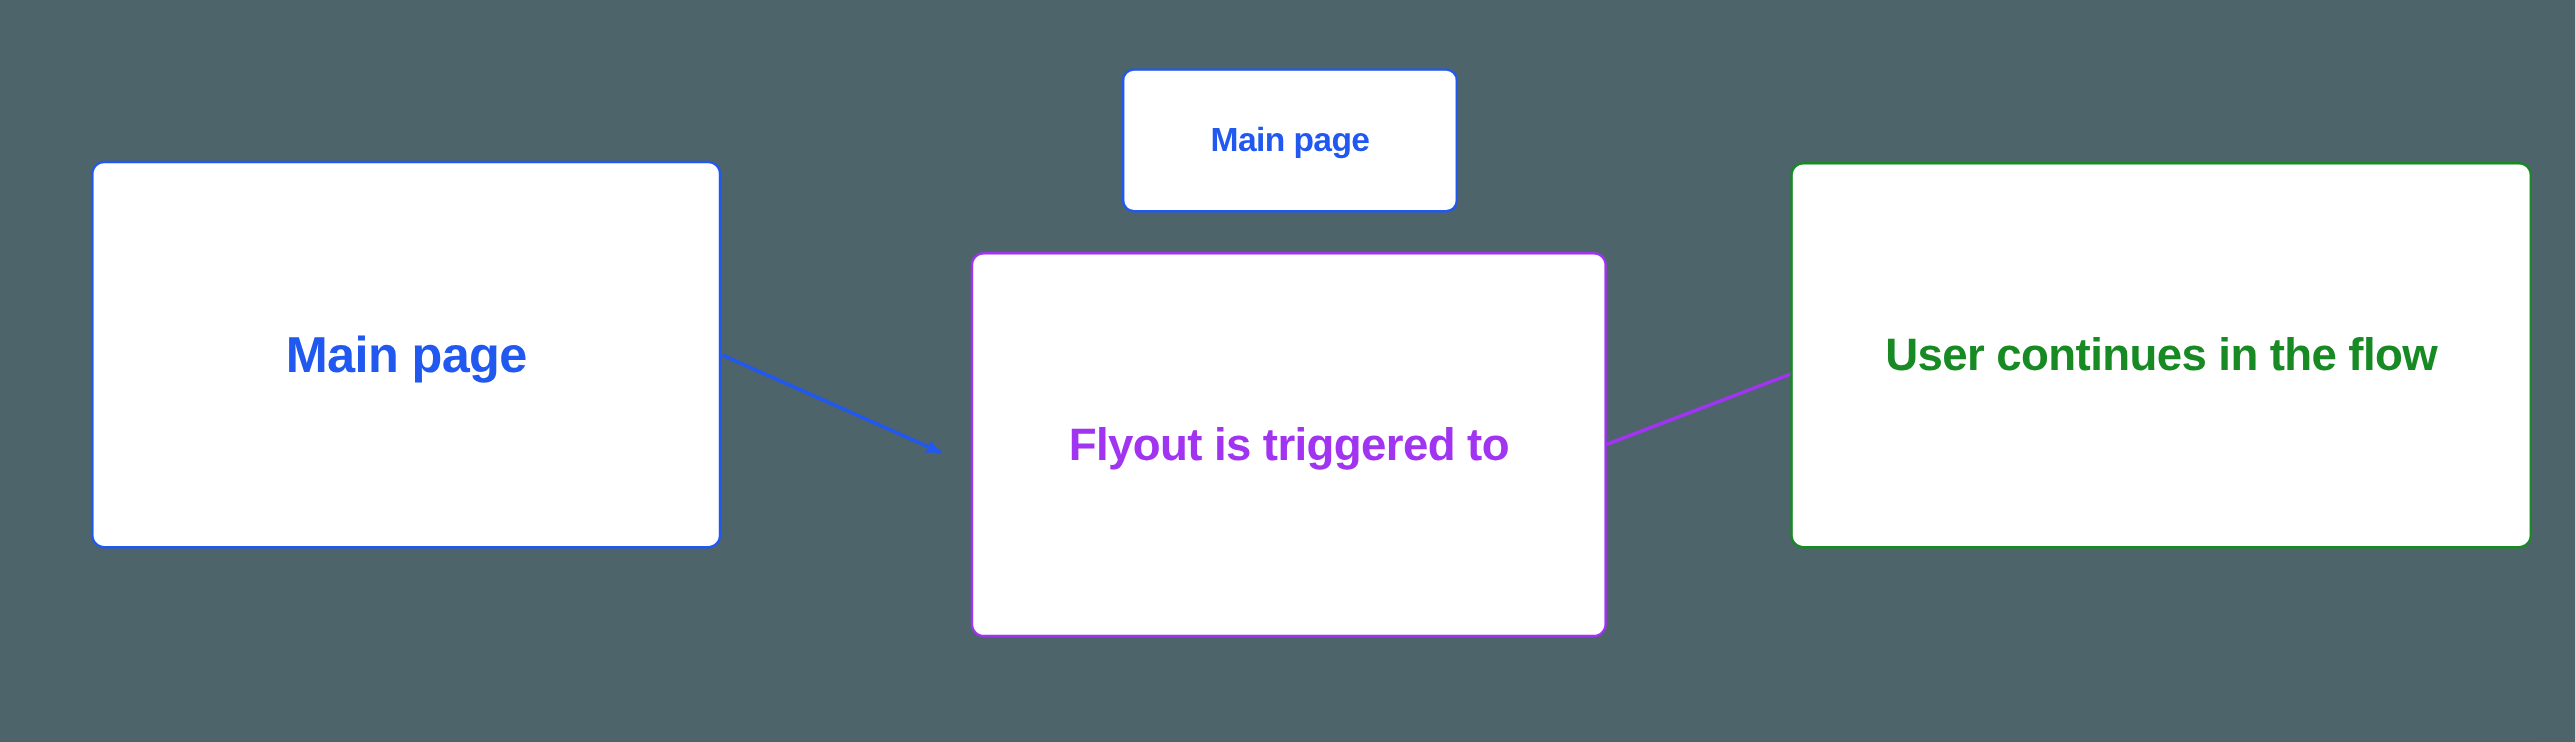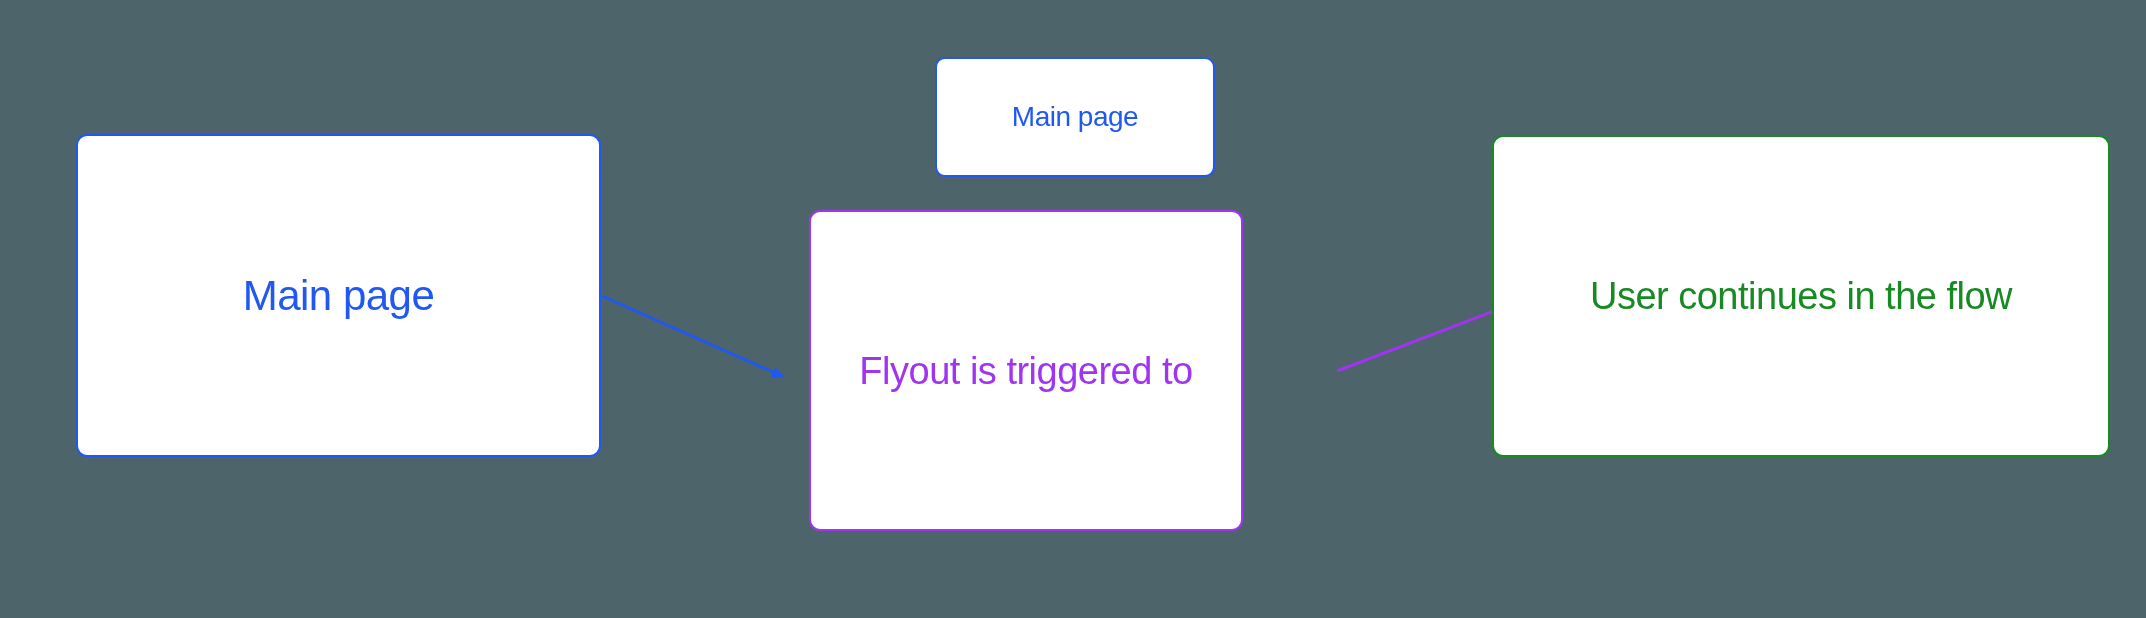--- a/index.html
+++ b/index.html
@@ -19,41 +19,41 @@
   }
   .node {
     position: absolute;
     background: var(--nodeFill, #FFFFFF);
     border-radius: 11px;
     box-sizing: border-box;
     display: flex;
     align-items: center;
     justify-content: center;
     text-align: center;
-    font-weight: normal;
+    font-weight: bold;
     letter-spacing: -0.5px;
   }
   .node-main-large {
     left: 76px; top: 134px;
     width: 525px; height: 323px;
     border: 2px solid var(--blue, #2058F0);
     color: var(--blue, #2058F0);
     font-size: 42px;
   }
   .node-main-small {
     left: 935px; top: 57px;
     width: 280px; height: 120px;
     border: 2px solid var(--blue, #2058F0);
     color: var(--blue, #2058F0);
     font-size: 28px;
     border-radius: 10px;
   }
   .node-flyout {
     left: 809px; top: 210px;
-    width: 434px; height: 321px;
+    width: 530px; height: 321px;
     border: 2px solid var(--purple, #A134F0);
     color: var(--purple, #A134F0);
     font-size: 38px;
     line-height: 48px;
   }
   .node-continue {
     left: 1492px; top: 135px;
     width: 618px; height: 322px;
     border: 2px solid var(--green, #188A24);
     color: var(--green, #188A24);

